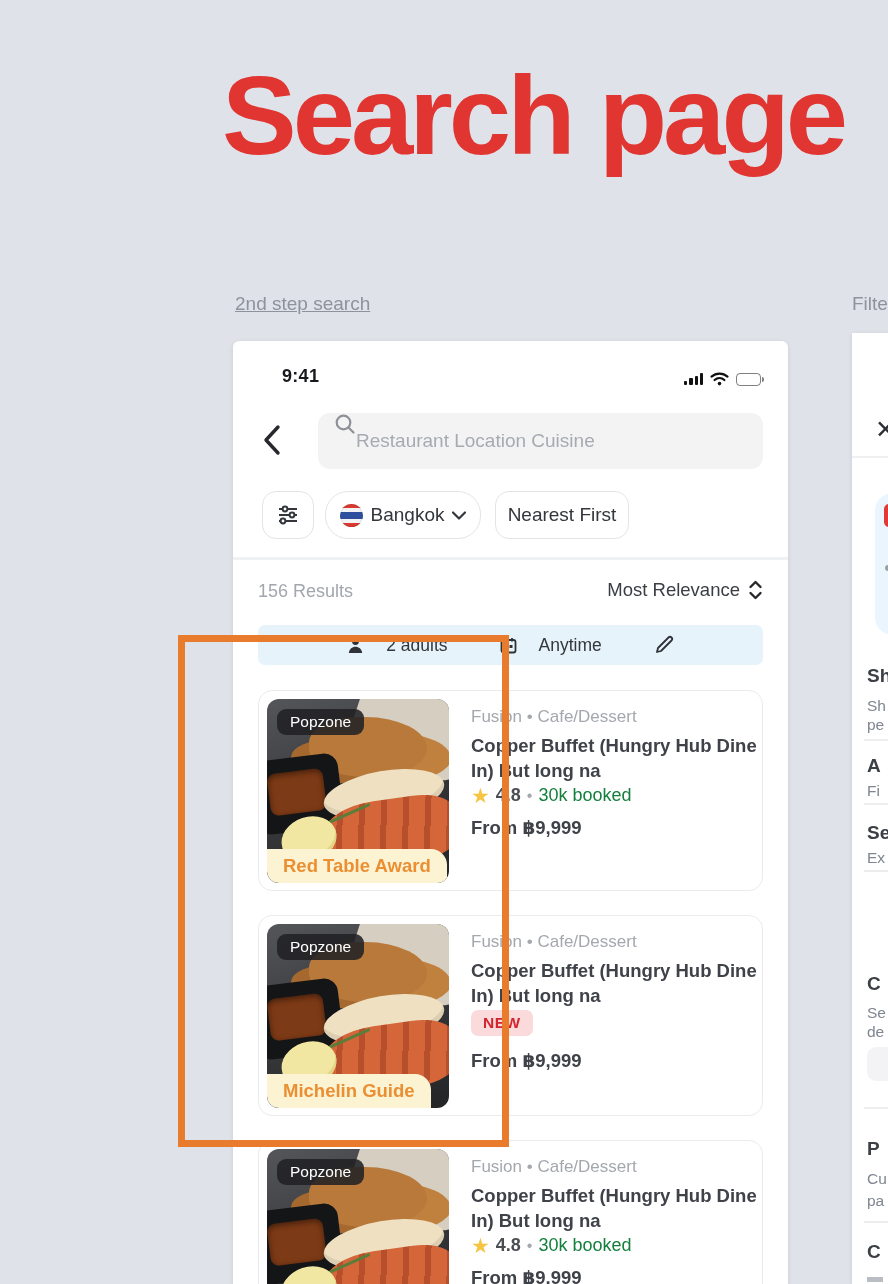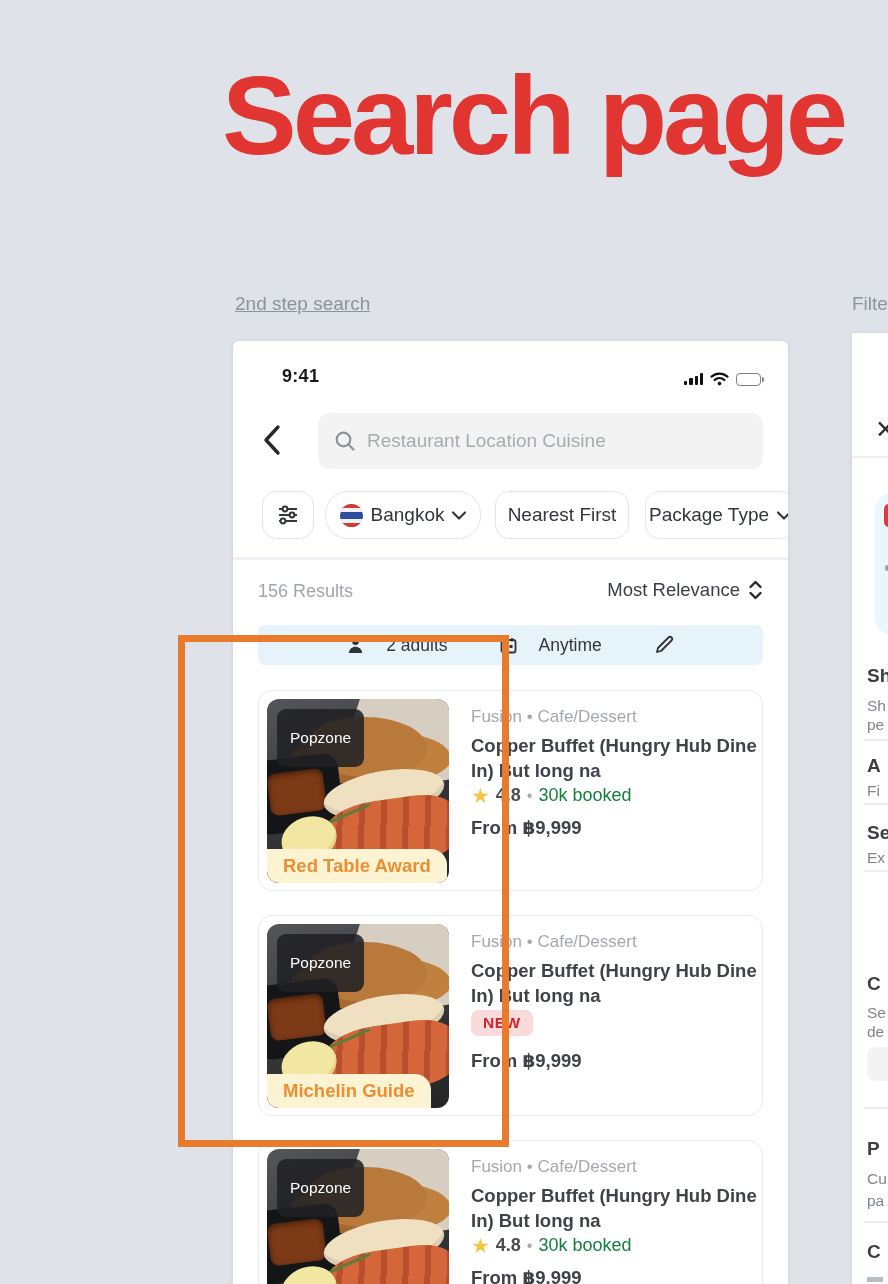--- a/index.html
+++ b/index.html
@@ -26,21 +26,21 @@
   .sigbars i { display:block; width:3.2px; background:#111; border-radius:1px; }
   .sigbars i:nth-child(1){height:4.5px}.sigbars i:nth-child(2){height:7px}
   .sigbars i:nth-child(3){height:9.5px}.sigbars i:nth-child(4){height:12px}
   .battery { display:flex; align-items:center; }
   .battery .shell { width:25px; height:13px; border:1.5px solid rgba(0,0,0,.5); border-radius:4px; padding:1.5px; }
   .battery .fill { width:100%; height:100%; background:#111; border-radius:2px; }
   .battery .tip { width:2px; height:5px; background:rgba(0,0,0,.5); border-radius:0 2px 2px 0; margin-left:1px; }
 
   .backbtn { position:absolute; left:28px; top:80px; width:26px; height:38px; cursor:pointer; }
   .searchbox { position:absolute; left:85px; top:72px; width:445px; height:56px; background:#f3f3f4;
-    border-radius:12px; display:flex; align-items:center; padding:0 16px; gap:11px; }
+    border-radius:12px; display:flex; padding:0 16px; }
   .searchbox input { border:0; outline:0; background:transparent; flex:1; font-size:19px;
     font-family:inherit; color:#3c3f44; }
   .searchbox input::placeholder { color:#a7abb1; }
 
   .chips { position:absolute; left:0; top:150px; width:100%; height:48px; }
   .chip { position:absolute; top:0; height:48px; background:#fff; border:1.5px solid #e3e4e7;
     border-radius:14px; display:flex; align-items:center; justify-content:center; gap:8px;
     font-size:19px; color:#33363b; cursor:pointer; }
   .chip-filter { left:29px; width:52px; }
   .chip-loc { left:92px; width:156px;border-radius:23px; }
@@ -79,21 +79,21 @@
   .ph-meat { position:absolute; left:56px; top:72px; width:122px; height:46px; background:#efe0c2;
     border-radius:50%; transform:rotate(-10deg); box-shadow:inset 0 -6px 0 rgba(0,0,0,.08); }
   .ph-lobster { position:absolute; left:58px; top:100px; width:132px; height:66px;
     background:repeating-linear-gradient(100deg,#d4663a 0 16px,#b74f2c 16px 22px);
     border-radius:40% 30% 35% 45%; transform:rotate(-8deg); }
   .ph-lemon { position:absolute; left:14px; bottom:22px; width:56px; height:44px; background:#f2e7a2;
     border-radius:50% 50% 50% 12px; transform:rotate(-18deg); box-shadow:inset 0 -4px 0 #e3d483; }
   .ph-chive { position:absolute; left:36px; top:118px; width:70px; height:3px; background:#5c7d3a;
     transform:rotate(-24deg); border-radius:2px; }
   .pz-badge { position:absolute; left:10px; top:10px; background:rgba(33,33,36,.88); color:#fff;
-    font-size:15.5px; padding:20px 13px; border-radius:9px; }
+    font-size:15.5px; padding:4px 13px; border-radius:9px; }
   .award-badge { position:absolute; left:0; bottom:0; height:34px; line-height:34px; padding:0 16px;
     background:#fcf3d3; color:#ea8f33; font-size:18.5px; font-weight:700; border-radius:0 16px 0 12px; }
 
   .info { position:absolute; left:212px; top:0; width:286px; }
   .cuisine { position:absolute; top:16px; font-size:17px; color:#a4a8ae; }
   .rtitle { position:absolute; top:42px; font-size:18.5px; font-weight:700; color:#3f4248; line-height:25px; }
   .rating-row { position:absolute; top:94px; display:flex; align-items:center; gap:6px; }
   .star { color:#f6c544; font-size:21px; line-height:21px; }
   .rate { font-size:18px; font-weight:700; color:#4a4d52; }
   .dotsep { font-size:16px; color:#a4a8ae; }
@@ -190,28 +190,20 @@
         <span>Bangkok</span>
         <span>
           <svg class="ic" width="14" height="9" viewBox="0 0 14 9">
               <polyline points="1,1.5 7,7.5 13,1.5" fill="none" stroke="#33363b" stroke-width="2.2" stroke-linecap="round" stroke-linejoin="round"></polyline>
             </svg>
         </span>
       </div>
       <div class="chip chip-near">
         <span>Nearest First</span>
       </div>
-      <div class="chip chip-pkg">
-        <span>Package Type</span>
-        <span>
-          <svg class="ic" width="14" height="9" viewBox="0 0 14 9">
-              <polyline points="1,1.5 7,7.5 13,1.5" fill="none" stroke="#33363b" stroke-width="2.2" stroke-linecap="round" stroke-linejoin="round"></polyline>
-            </svg>
-        </span>
-      </div>
     </div>
 
     <div class="hdr-divider"></div>
 
     <div class="results-row">
       <span class="res-count">156 Results</span>
       <span class="sort-ctl">
         <span>Most Relevance</span>
         <span>
           <svg class="ic" width="15" height="20" viewBox="0 0 15 20">

